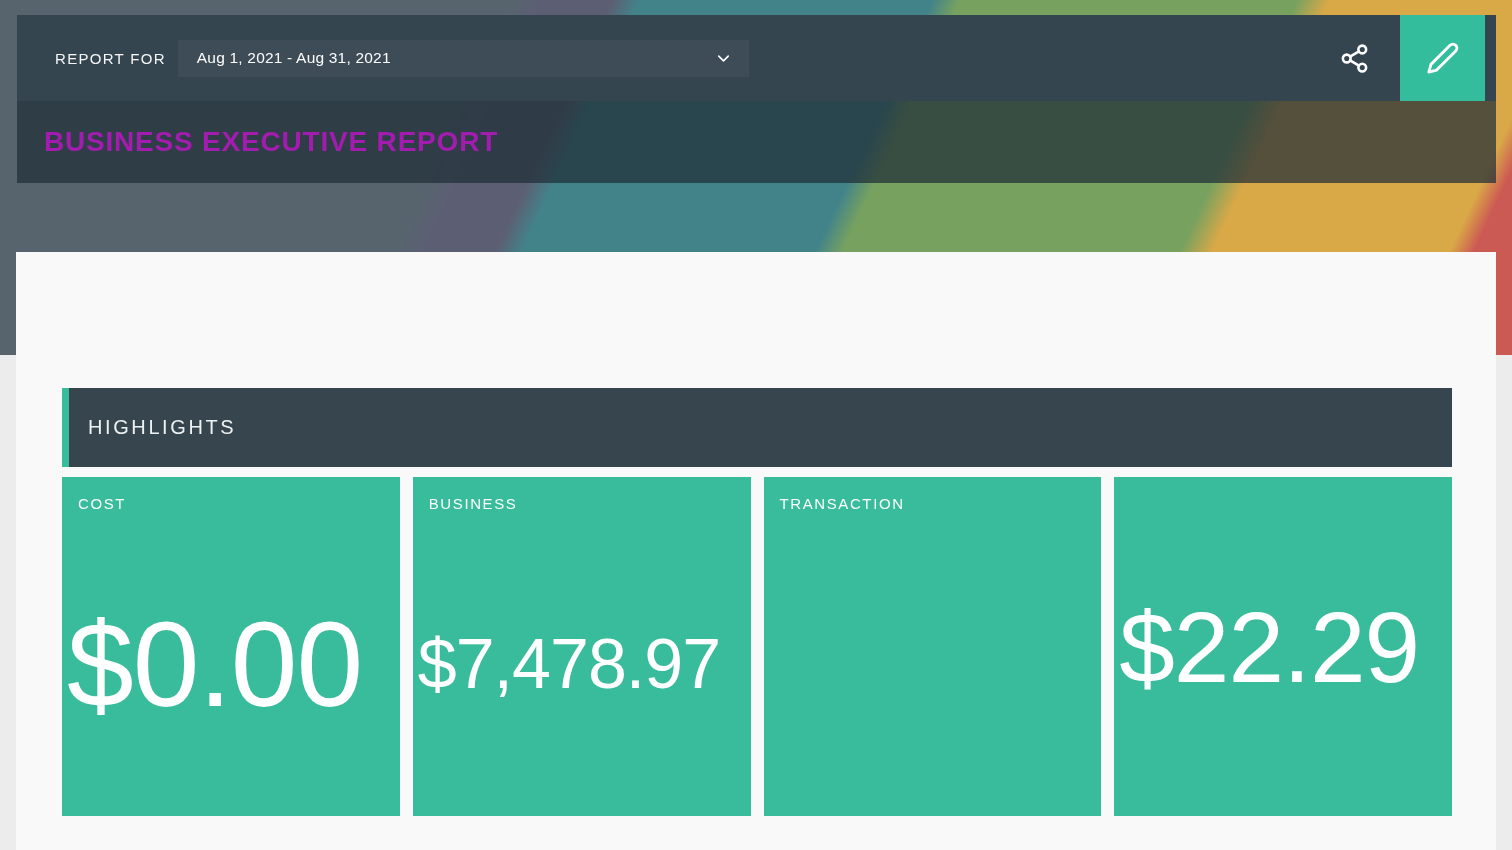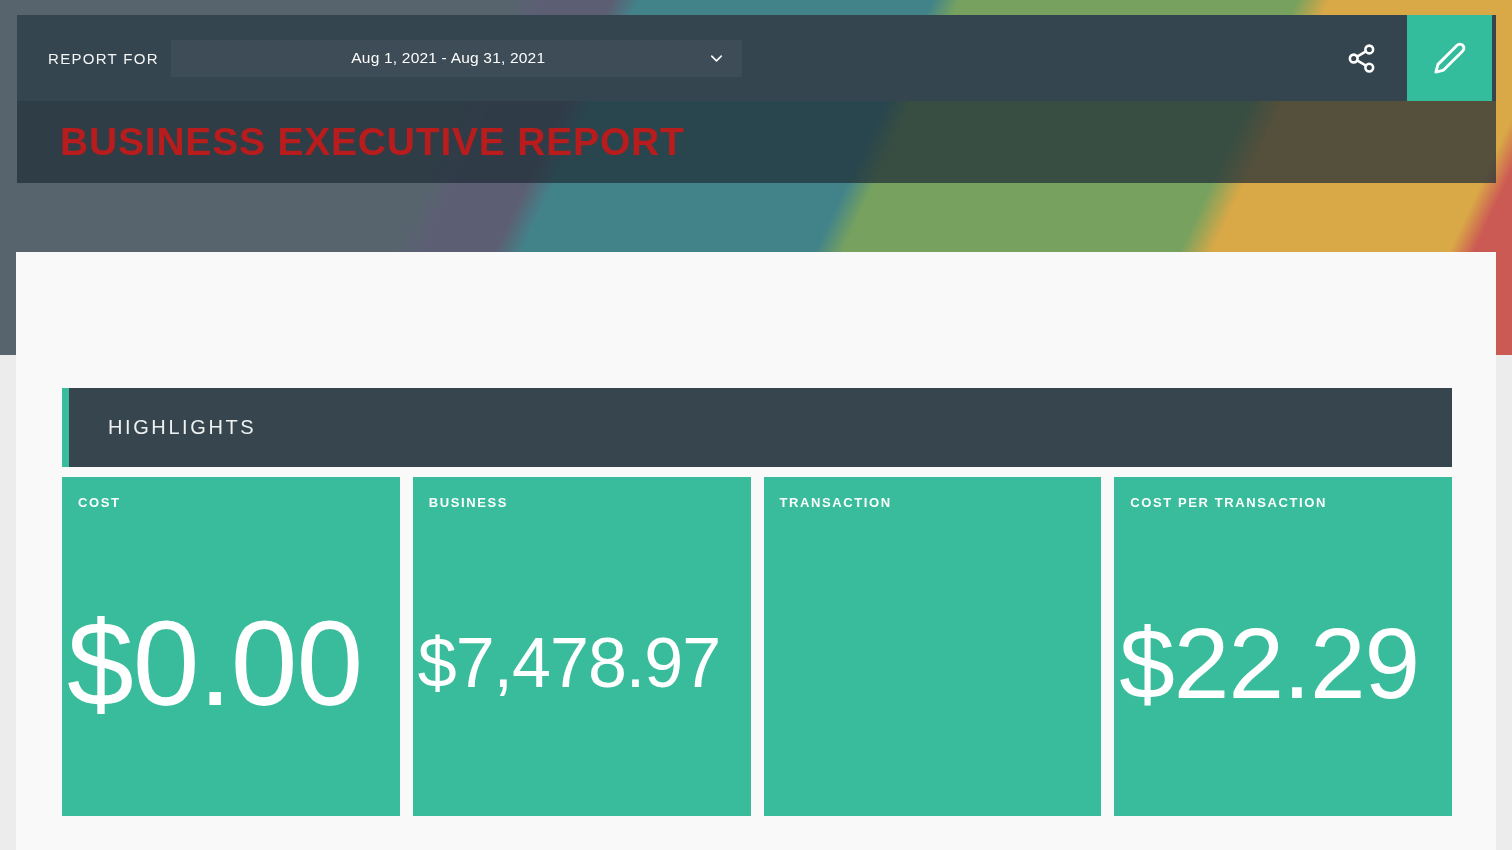--- a/index.html
+++ b/index.html
@@ -17,81 +17,81 @@
       #5c5f73 490px, #5c5f73 555px,
       #42838a 580px, #42838a 845px,
       #76a15f 870px, #76a15f 1175px,
       #d9a847 1205px,#d9a847 1420px,
       #cc5a54 1442px,#cc5a54 1600px);
   }
   
   .topbar{
     position:absolute;left:17px;right:16px;top:15px;height:86px;
     background:#35454f;display:flex;align-items:center;
-    padding:4px;box-sizing:border-box;
+    padding:11px;box-sizing:border-box;
   }
   .report-for{
     color:#f4f6f7;font-size:15px;letter-spacing:1.3px;
     margin-left:27px;white-space:nowrap;
   }
   .date-dropdown{
     margin-left:12px;width:571px;height:37px;
     background:#3d4c56;display:flex;align-items:center;
     cursor:pointer;border:none;
   }
   .date-dropdown .val{
     color:#fdfdfd;font-size:15.5px;letter-spacing:.2px;margin-left:19px;flex:1;
-    text-align:center;
+    text-align:left;
   }
   .date-dropdown svg{margin-right:16px;}
   .flex-spacer{flex:1;}
   .share-btn{
     background:transparent;border:none;padding:0;margin-right:26px;
     width:40px;height:40px;display:flex;align-items:center;justify-content:center;
     cursor:pointer;
   }
   .edit-btn{
     width:85px;height:86px;background:#33bd9c;border:none;padding:0;
     display:flex;align-items:center;justify-content:center;cursor:pointer;
   }
   
   .title-band{
     position:absolute;left:17px;right:16px;top:101px;height:82px;
     background:rgba(32,46,56,0.72);
     display:flex;align-items:center;box-sizing:border-box;padding-left:27px;
   }
   .title-band h1{
-    margin:16px;color:#b91c1c;font-size:39px;font-weight:700;letter-spacing:.8px;
+    margin:0;color:#a21caf;font-size:28px;font-weight:700;letter-spacing:.8px;
   }
   
   .panel{
     position:absolute;left:16px;right:16px;top:252px;bottom:0;
     background:#f9f9f9;box-sizing:border-box;
   }
   .section-header{
     margin:136px 44px 0 46px;height:79px;
     background:#36454e;display:flex;align-items:center;position:relative;
   }
   .section-accent{
     position:absolute;left:0;top:0;bottom:0;width:7px;background:#39bc9b;
   }
   .section-title{
-    color:#eef1f1;font-size:20px;letter-spacing:2.6px;margin-left:46px;
+    color:#eef1f1;font-size:20px;letter-spacing:2.6px;margin-left:26px;
   }
   
   .cards{
     margin:10px 44px 0 46px;height:339px;
     display:grid;grid-template-columns:repeat(4,1fr);grid-gap:13px;
   }
   .card{
     background:#39bc9b;display:flex;flex-direction:column;box-sizing:border-box;
   }
   .card-label{
-    color:#fbfdfd;font-size:13px;letter-spacing:1.6px;
-    padding:18px 14px 0 16px;white-space:nowrap;font-weight:bold;
+    color:#fbfdfd;font-size:15px;letter-spacing:1.6px;
+    padding:18px 14px 0 16px;white-space:nowrap;
   }
   .card-value-wrap{
     flex:1;display:flex;align-items:center;
     padding-left:5px;overflow:hidden;
   }
   .card-value{
     color:#ffffff;line-height:1;white-space:nowrap;letter-spacing:-1px;
   }
   .card-0 .card-value{font-size:120px;}
   .card-1 .card-value{font-size:70px;}
@@ -149,19 +149,18 @@
     <div class="card card-1">
       <div class="card-label">BUSINESS</div>
       <div class="card-value-wrap">
         <div class="card-value">$7,478.97</div>
       </div>
     </div>
     <div class="card card-2">
       <div class="card-label">TRANSACTION</div>
     </div>
     <div class="card card-3">
-      <div class="card-label">COST PER TRANSACTION</div>
       <div class="card-value-wrap">
         <div class="card-value">$22.29</div>
       </div>
     </div>
   </div>
 </main>
 
 </body></html>

